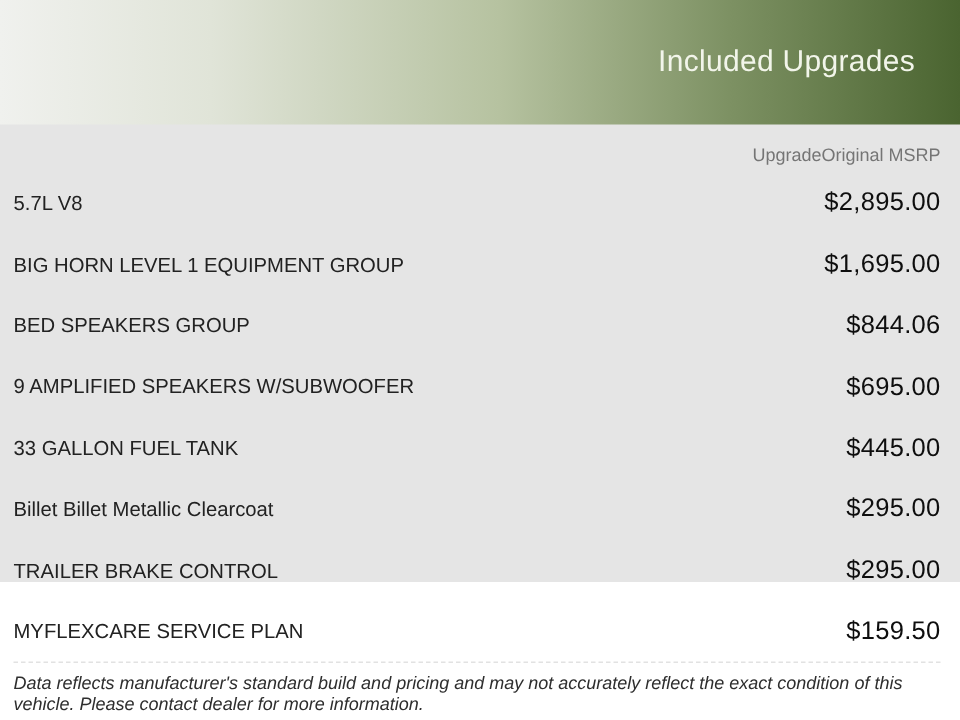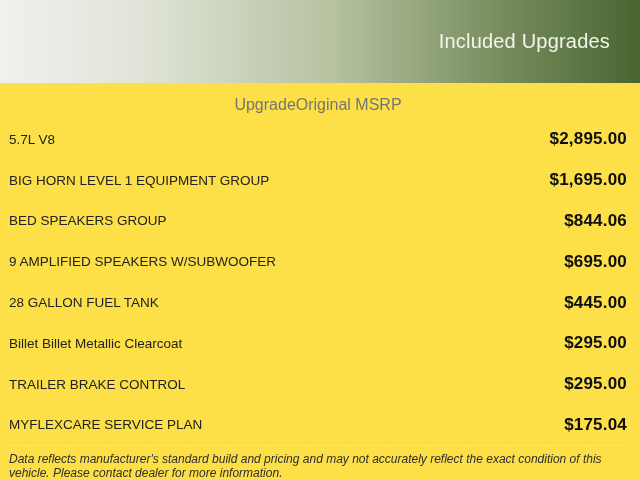--- a/index.html
+++ b/index.html
@@ -2,21 +2,21 @@
 <html><head>
 <meta charset="utf-8">
 <style>
   * { box-sizing: border-box; margin: 0; padding: 0; }
   html, body { width: 640px; height: 480px; }
   body {
     background: #ffffff;
     font-family: "Liberation Sans", sans-serif;
     overflow: hidden;
   }
-  .page { width: 640px; height: 480px; background: #fde047; }
+  .page { width: 640px; height: 388px; background: #e5e5e5; }
 
   .header {
     height: 83px;
     background: linear-gradient(90deg,
       #f0f1ee 0%,
       #e0e4d8 22%,
       #b6c2a0 52%,
       #7d9163 76%,
       #4a6430 100%);
     display: flex;
@@ -27,36 +27,36 @@
   .header-title {
     color: #f2f5ea;
     font-size: 20px;
     letter-spacing: 0.2px;
   }
 
   .content { padding: 0 13px 0 9px; }
 
   .table-head {
     display: flex;
-    justify-content: center;
+    justify-content: flex-end;
     align-items: baseline;
     padding: 13px 0 5px 0;
     color: #757575;
-    font-size: 16px;
+    font-size: 12px;
   }
 
   .row {
     height: 40.8px;
     display: flex;
     justify-content: space-between;
     align-items: center;
     text-align: center;
   }
   .row-label { font-size: 13.5px; color: #222222; }
-  .row-price { font-size: 17px; font-weight: 700; color: #0e0e0e; letter-spacing: 0.2px; }
+  .row-price { font-size: 17px; font-weight: 400; color: #0e0e0e; letter-spacing: 0.2px; }
 
   .disclaimer {
     margin: 0 13px 0 9px;
     border-top: 1px dashed #e2e2e2;
     padding-top: 6px;
     font-size: 12px;
     font-style: italic;
     color: #2e2e2e;
   }
 </style>
@@ -86,33 +86,33 @@
     </div>
     <div class="row">
       <span class="row-label">BED SPEAKERS GROUP</span>
       <span class="row-price">$844.06</span>
     </div>
     <div class="row">
       <span class="row-label">9 AMPLIFIED SPEAKERS W/SUBWOOFER</span>
       <span class="row-price">$695.00</span>
     </div>
     <div class="row">
-      <span class="row-label">28 GALLON FUEL TANK</span>
+      <span class="row-label">33 GALLON FUEL TANK</span>
       <span class="row-price">$445.00</span>
     </div>
     <div class="row">
       <span class="row-label">Billet Billet Metallic Clearcoat</span>
       <span class="row-price">$295.00</span>
     </div>
     <div class="row">
       <span class="row-label">TRAILER BRAKE CONTROL</span>
       <span class="row-price">$295.00</span>
     </div>
     <div class="row">
       <span class="row-label">MYFLEXCARE SERVICE PLAN</span>
-      <span class="row-price">$175.04</span>
+      <span class="row-price">$159.50</span>
     </div>
 
   </div>
 
   <div class="disclaimer">Data reflects manufacturer's standard build and pricing and may not accurately reflect the exact condition of this vehicle. Please contact dealer for more information.</div>
 
 </div>
 
 </body></html>

